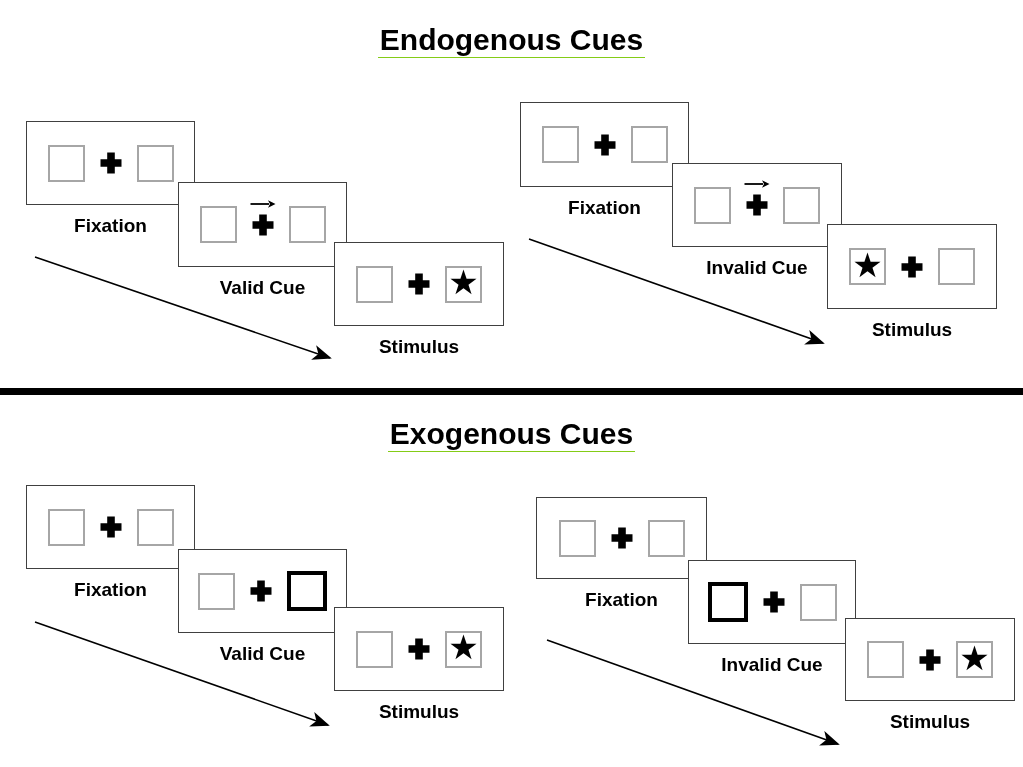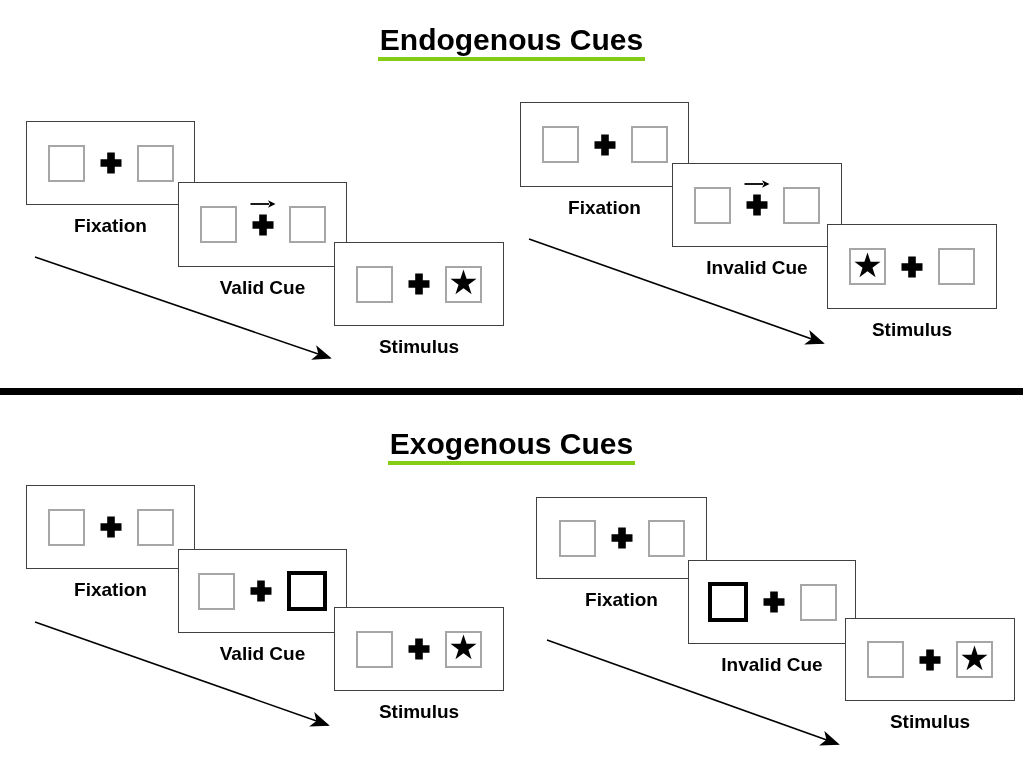--- a/index.html
+++ b/index.html
@@ -4,21 +4,21 @@
 <style>
   html,body { margin:0; padding:0; }
   body {
     width:1023px; height:767px; position:relative; overflow:hidden;
     background:#ffffff; font-family:"Liberation Sans", sans-serif; color:#000;
   }
   .title {
     position:absolute; left:0; width:1023px; text-align:center;
     font-size:30px; font-weight:bold; line-height:36px;
   }
-  .title span { border-bottom:4px solid #84cc16; padding:0 2px 1px 2px; }
+  .title span { border-bottom:1px solid #84cc16; padding:0 2px 1px 2px; }
   .divider { position:absolute; left:0; width:1023px; height:7px; background:#000; }
   .overlay { position:absolute; left:0; top:0; z-index:1; }
   .overlay line { stroke:#000; stroke-width:1.6; }
   .panel {
     position:absolute; background:#fff; border:1px solid #404040; box-sizing:border-box;
     display:flex; align-items:center; justify-content:center; gap:13px; z-index:2;
   }
   .sq {
     width:37px; height:37px; box-sizing:border-box; border:2px solid #a6a6a6;
     background:#fff; display:flex; align-items:center; justify-content:center;
@@ -44,21 +44,21 @@
   <line x1="35" y1="257" x2="330" y2="358" marker-end="url(#ah)"></line>
   <line x1="529" y1="239" x2="823" y2="343" marker-end="url(#ah)"></line>
   <line x1="35" y1="622" x2="328" y2="725" marker-end="url(#ah)"></line>
   <line x1="547" y1="640" x2="838" y2="744" marker-end="url(#ah)"></line>
 </svg>
 
 <div class="title" style="top:22px">
   <span>Endogenous Cues</span>
 </div>
 <div class="divider" style="top:388px"></div>
-<div class="title" style="top:426px">
+<div class="title" style="top:416px">
   <span>Exogenous Cues</span>
 </div>
 
 <div class="panel" style="left:26px; top:121px; width:169px; height:84px">
   <div class="sq"></div>
   <div class="mid">
     <svg width="22" height="22" viewBox="0 0 22 22">
         <path d="M7.2,0.5 h7.6 v6.7 h6.7 v7.6 h-6.7 v6.7 H7.2 v-6.7 H0.5 V7.2 h6.7 Z" fill="#000"></path>
       </svg>
   </div>

